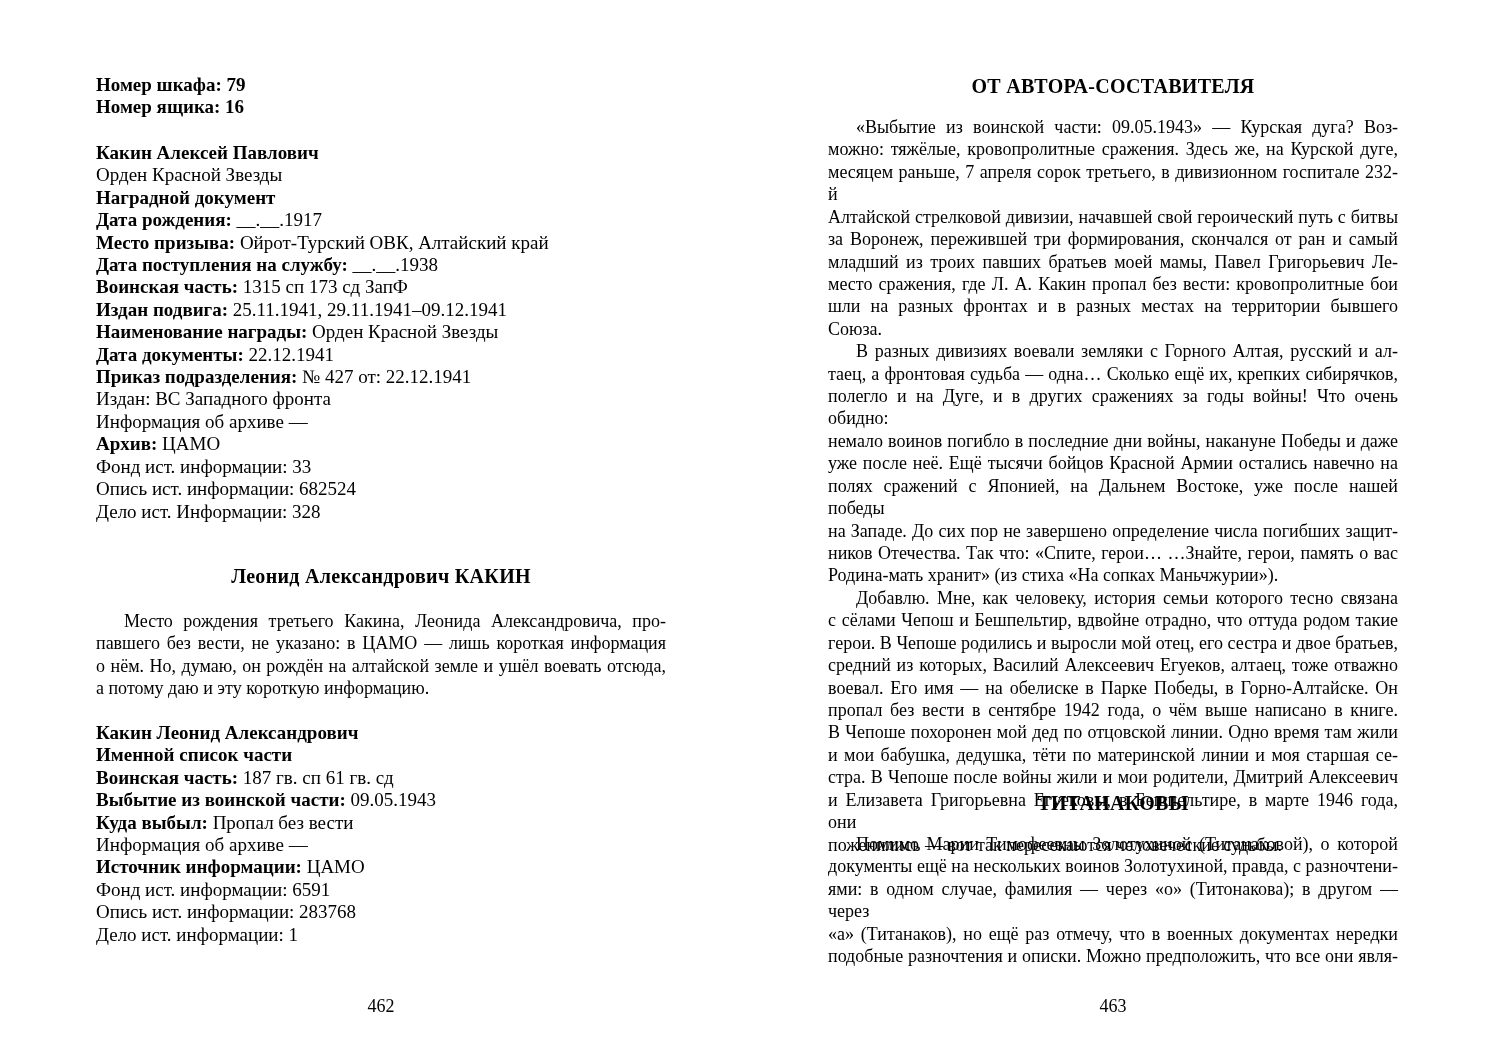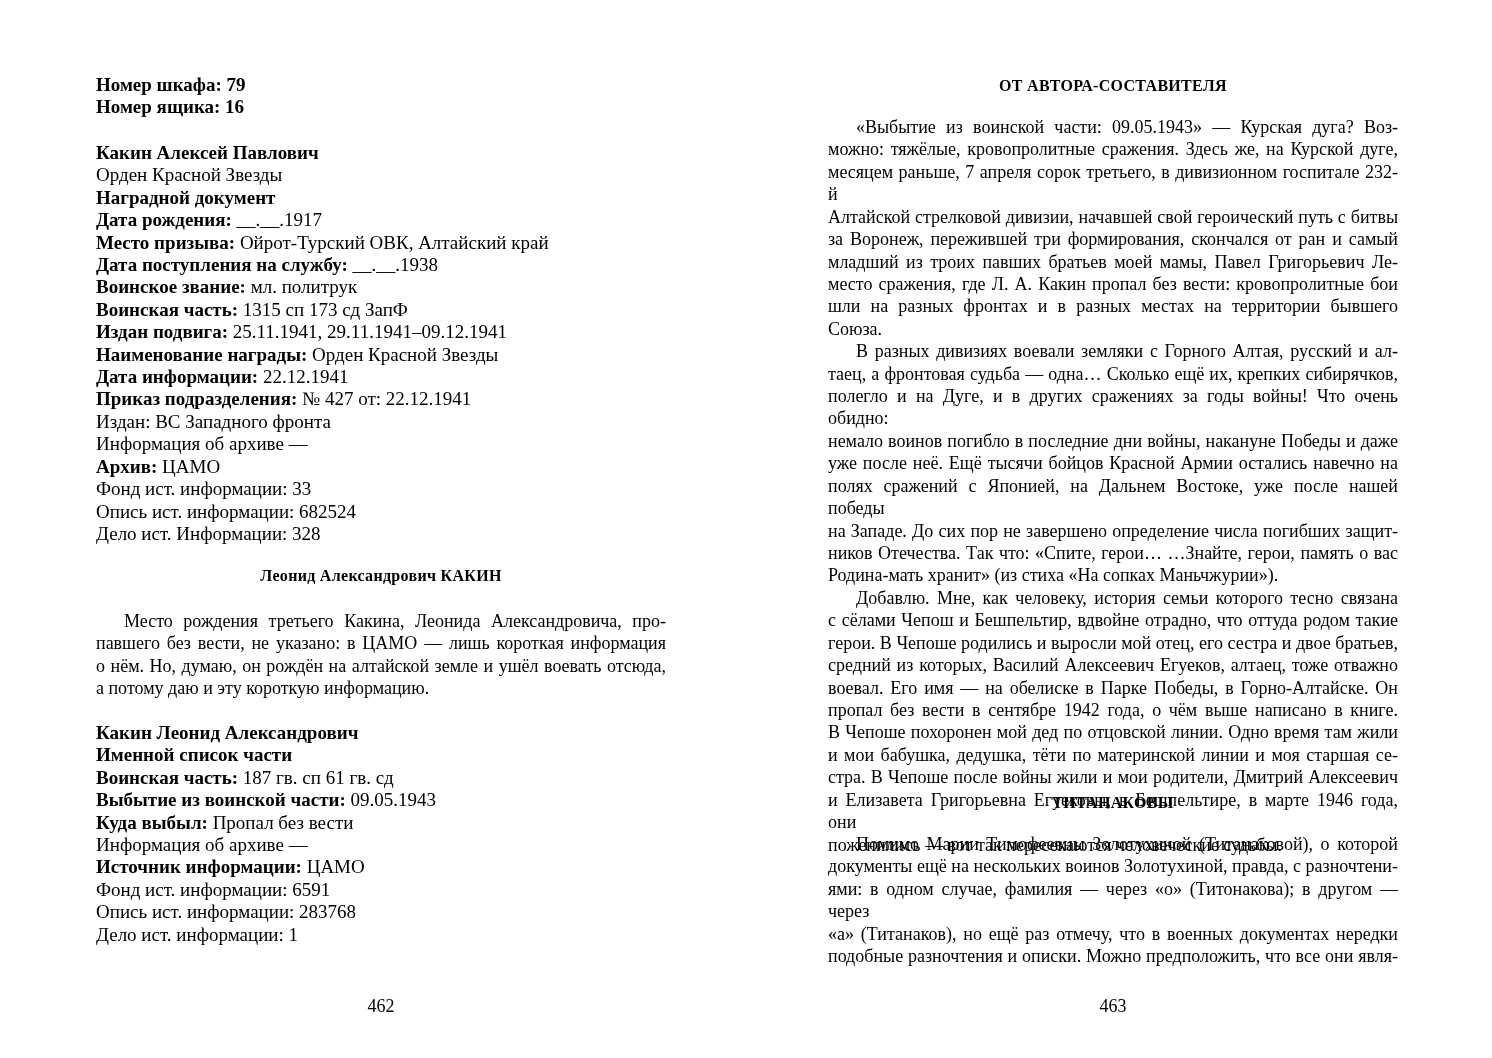--- a/index.html
+++ b/index.html
@@ -17,21 +17,21 @@
   .block { position: absolute; left: 0; width: 100%; }
 
   
   .rec-line { font-size: 19px; line-height: 22.4px; white-space: nowrap; }
   .lbl { font-weight: bold; }
 
   
   .heading {
     position: absolute; left: 0; width: 100%;
     text-align: center; font-weight: bold;
-    font-size: 16px; line-height: 24px; letter-spacing: 0.3px;
+    font-size: 20px; line-height: 24px; letter-spacing: 0.3px;
   }
 
   
   .pline {
     font-size: 18px; line-height: 22.42px;
     text-align: justify; text-align-last: justify; text-justify: inter-word;
   }
   .pline.pfirst { text-indent: 28px; }
   .pline.pend   { text-align-last: left; }
 
@@ -59,25 +59,24 @@
       <div class="rec-line"><span class="val">Номер шкафа: 79</span></div>
       <div class="rec-line"><span class="val">Номер ящика: 16</span></div>
     </div>
   <div class="block" id="record1">
       <div class="rec-line"><span class="lbl">Какин Алексей Павлович</span></div>
       <div class="rec-line"><span class="val">Орден Красной Звезды</span></div>
       <div class="rec-line"><span class="lbl">Наградной документ</span></div>
       <div class="rec-line"><span class="lbl">Дата рождения:</span><span class="val">&nbsp;__.__.1917</span></div>
       <div class="rec-line"><span class="lbl">Место призыва:</span><span class="val">&nbsp;Ойрот-Турский ОВК, Алтайский край</span></div>
       <div class="rec-line"><span class="lbl">Дата поступления на службу:</span><span class="val">&nbsp;__.__.1938</span></div>
-      <div class="rec-line"><span class="lbl">Воинское звание:</span><span class="val">&nbsp;мл. политрук</span></div>
       <div class="rec-line"><span class="lbl">Воинская часть:</span><span class="val">&nbsp;1315 сп 173 сд ЗапФ</span></div>
       <div class="rec-line"><span class="lbl">Издан подвига:</span><span class="val">&nbsp;25.11.1941, 29.11.1941–09.12.1941</span></div>
       <div class="rec-line"><span class="lbl">Наименование награды:</span><span class="val">&nbsp;Орден Красной Звезды</span></div>
-      <div class="rec-line"><span class="lbl">Дата информации:</span><span class="val">&nbsp;22.12.1941</span></div>
+      <div class="rec-line"><span class="lbl">Дата документы:</span><span class="val">&nbsp;22.12.1941</span></div>
       <div class="rec-line"><span class="lbl">Приказ подразделения:</span><span class="val">&nbsp;№ 427 от: 22.12.1941</span></div>
       <div class="rec-line"><span class="val">Издан: ВС Западного фронта</span></div>
       <div class="rec-line"><span class="val">Информация об архиве —</span></div>
       <div class="rec-line"><span class="lbl">Архив:</span><span class="val">&nbsp;ЦАМО</span></div>
       <div class="rec-line"><span class="val">Фонд ист. информации: 33</span></div>
       <div class="rec-line"><span class="val">Опись ист. информации: 682524</span></div>
       <div class="rec-line"><span class="val">Дело ист. Информации: 328</span></div>
     </div>
   <h2 class="heading" id="heading1">Леонид Александрович КАКИН</h2>
   <div class="block" id="para1">

